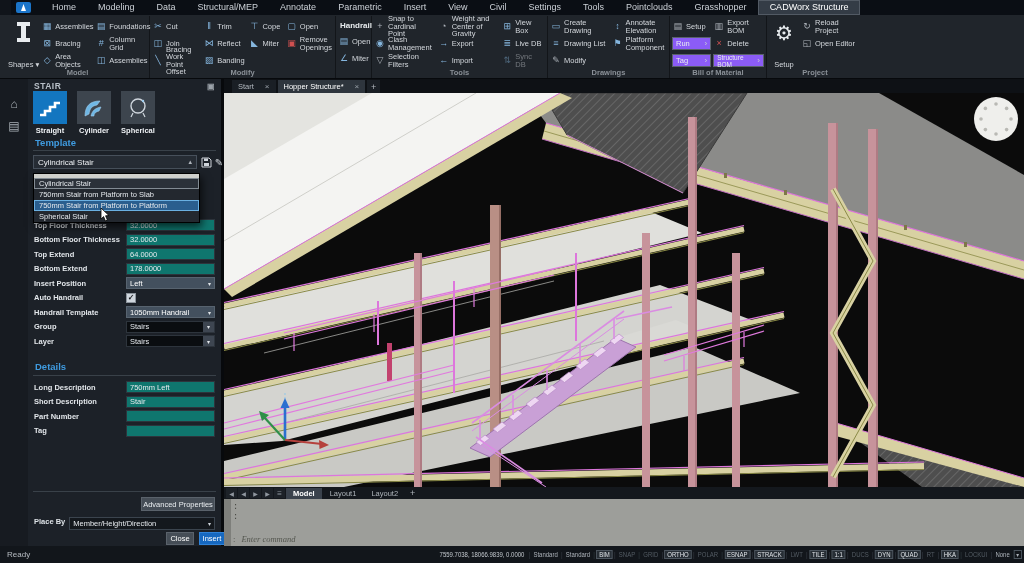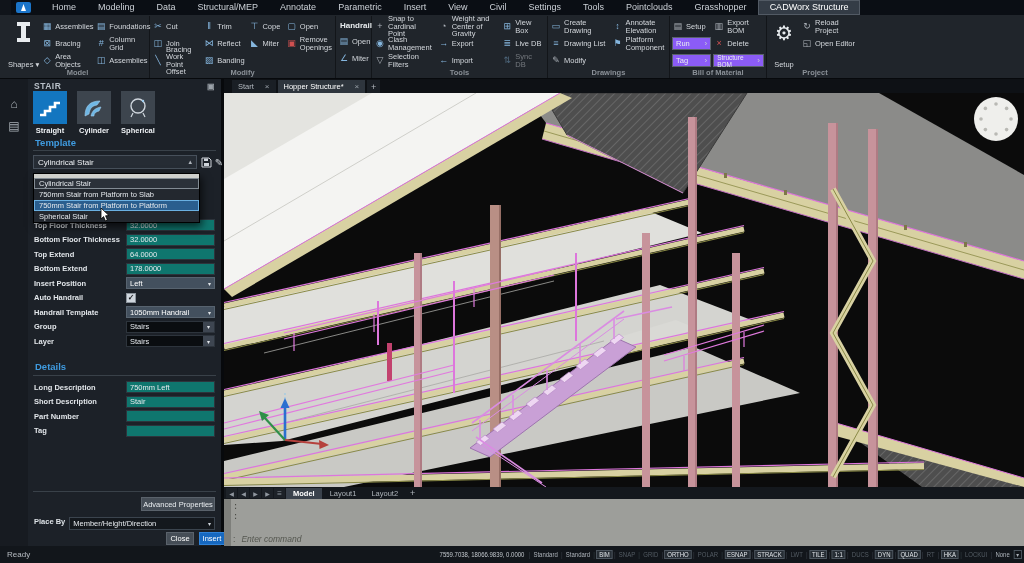--- a/index.html
+++ b/index.html
@@ -111,21 +111,21 @@
     color:#8f969e; font-size:6px; background:#1d2228; }
   .ltab { padding:0 7px; height:11px; line-height:11px; color:#aeb4ba; }
   .ltab.active { background:#3a424c; color:#fff; font-weight:bold; }
   .ltab-plus { color:#aeb4ba; padding:0 4px; font-size:9px; }
   
   .cmd { position:absolute; left:224px; top:499px; right:0; height:47px; background:#9d9e9a; }
   .cmd-gutter { position:absolute; left:0; top:0; width:7px; height:100%; background:#7e7f7b; }
   .cmd-hist { position:absolute; left:9px; top:2px; right:4px; font-family:"DejaVu Sans Mono", monospace;
     font-size:8.5px; color:#2f312c; line-height:10px; }
   .cmd-row::before { content:":"; margin-right:6px; color:#4a4c46; }
-  .cmd-prompt { position:absolute; left:9px; bottom:2px; right:4px; font-family:Liberation Sans, sans-serif;
+  .cmd-prompt { position:absolute; left:9px; bottom:2px; right:4px; font-family:Liberation Serif, serif;
     font-size:8.5px; font-style:italic; color:#54564f; }
   .cmd-prompt::before { content:":"; font-style:normal; margin-right:6px; color:#4a4c46; }
   
   .statusbar { position:absolute; left:0; top:546px; width:100%; height:17px; background:#12161b;
     display:flex; align-items:center; }
   .ready { position:absolute; left:7px; font-size:8px; color:#b7bcc2; }
   .sbar-right { position:absolute; right:2px; display:flex; align-items:center; white-space:nowrap;
     transform:scaleX(.92); transform-origin:right center; }
   .coords { font-size:6.5px; color:#c3c8ce; margin-right:3px; }
   .sbwrap { display:flex; align-items:center; }

